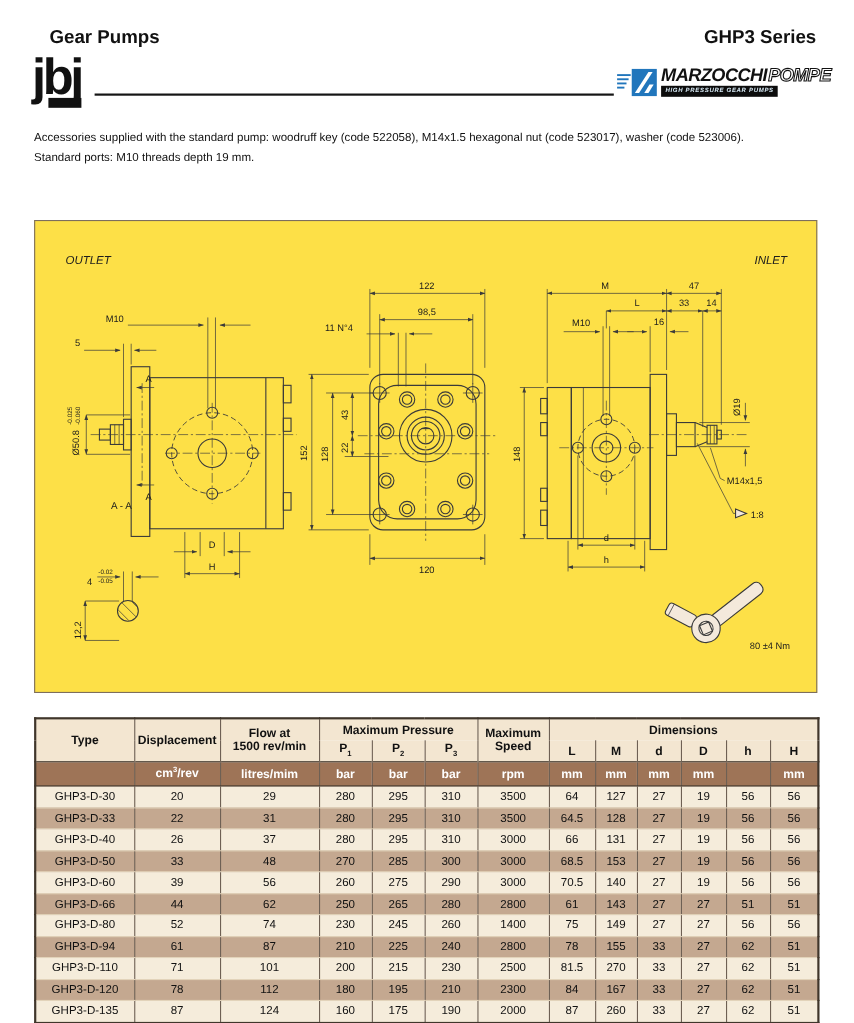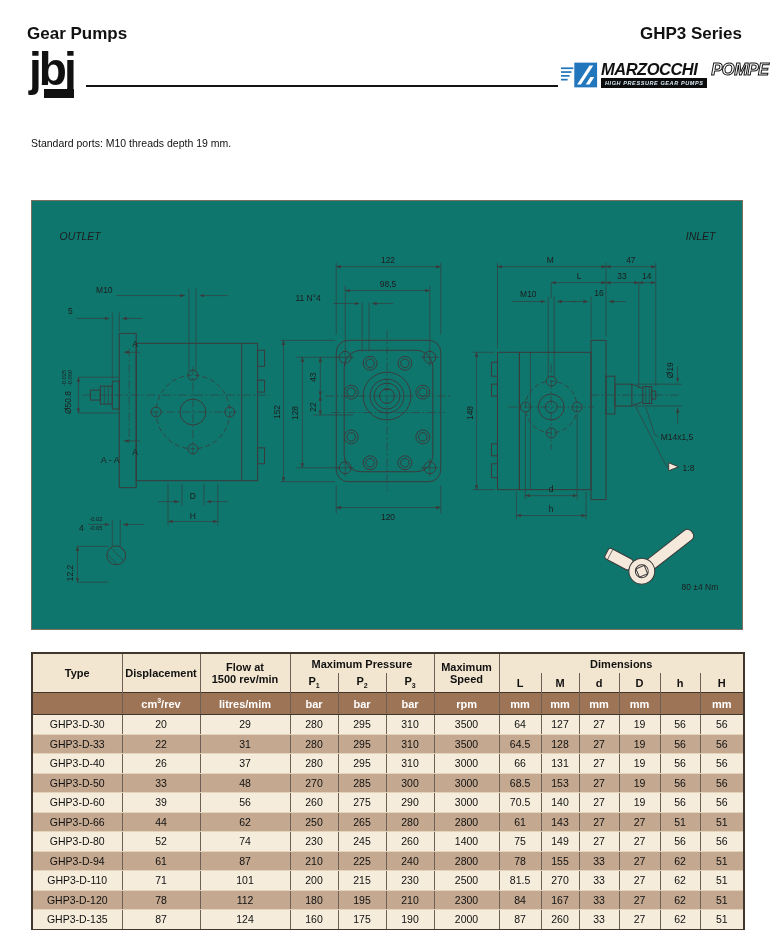--- a/index.html
+++ b/index.html
@@ -1,29 +1,29 @@
 <!DOCTYPE html>
 <html><head>
 <meta charset="utf-8">
 <style>
   html,body{margin:0;padding:0;background:#fff;}
   .page{position:relative;width:776px;height:930px;background:#fff;font-family:"Liberation Sans",sans-serif;color:#111;overflow:hidden;}
-  .title-l{position:absolute;left:27px;top:24px;font-size:17px;font-weight:bold;margin:0;}
+  .title-l{position:absolute;left:45px;top:24px;font-size:17px;font-weight:bold;margin:0;}
   .title-r{position:absolute;right:34px;top:24px;font-size:17px;font-weight:bold;margin:0;}
   .jbj{position:absolute;left:29px;top:46px;line-height:1;}
   .jbj-word{font-size:46px;font-weight:bold;letter-spacing:-3px;}
   .jbj-sub{width:30px;height:9px;background:#111;margin:-3px 0 0 15px;}
   .rule{position:absolute;left:86px;top:85px;width:472px;height:2px;background:#151515;}
   .marz{position:absolute;left:561px;top:60px;display:flex;gap:2px;align-items:flex-start;}
   .marz-mark{width:38px;height:30px;flex:0 0 auto;}
   .marz-word{font-style:italic;font-weight:bold;font-size:16.5px;letter-spacing:-.5px;white-space:nowrap;line-height:1.1;}
-  .pompe{color:#fff;-webkit-text-stroke:1px #111;margin-left:14px;}
+  .pompe{color:#fff;-webkit-text-stroke:1px #111;margin-left:1px;}
   .marz-tag{background:#0c0c0c;color:#d9ecf8;font-size:5.5px;font-style:italic;font-weight:bold;letter-spacing:.6px;padding:2px 4px;width:max-content;}
   .intro{position:absolute;left:31px;top:117px;font-size:10.5px;line-height:1.7;margin:0;}
-  .dwg{position:absolute;left:31px;top:200px;width:712px;height:430px;background:#0f766e;border:1px solid #7d6e5d;box-sizing:border-box;}
+  .dwg{position:absolute;left:31px;top:200px;width:712px;height:430px;background:#fde047;border:1px solid #7d6e5d;box-sizing:border-box;}
   .dwg svg{width:100%;height:100%;display:block;}
   
   .s{stroke:#3a3a3a;stroke-width:1;fill:none;}
   .t{stroke:#3a3a3a;stroke-width:.65;fill:none;}
   .cl{stroke:#3a3a3a;stroke-width:.6;fill:none;stroke-dasharray:9 2.5 2 2.5;}
   .dsh{stroke:#3a3a3a;stroke-width:.8;fill:none;stroke-dasharray:5 3;}
   .dwg text{fill:#1c1c1c;font-family:"Liberation Sans",sans-serif;}
   .lb{font-size:8.5px;}
   .lbs{font-size:5.8px;}
   .it{font-style:italic;font-size:10.5px;}
@@ -66,21 +66,21 @@
     </svg>
     <div>
       <div class="marz-word">
         <span>MARZOCCHI</span><span class="pompe">POMPE</span>
       </div>
       <div class="marz-tag">HIGH PRESSURE GEAR PUMPS</div>
     </div>
   </div>
 
   <p class="intro">
-    <br>
+    <span>Accessories supplied with the standard pump: woodruff key (code 522058), M14x1.5 hexagonal nut (code 523017), washer (code 523006).</span><br>
     <span>Standard ports: M10 threads depth 19 mm.</span>
   </p>
 
   <div class="dwg">
     <svg viewBox="0 0 712 430">
       <defs>
         <marker id="arw" viewBox="0 0 10 10" refX="9.5" refY="5" markerWidth="7.5" markerHeight="7.5" orient="auto-start-reverse">
           <path d="M0 1.5 L10 5 L0 8.5 z" fill="#3a3a3a"></path>
         </marker>
         <clipPath id="keyclip">

